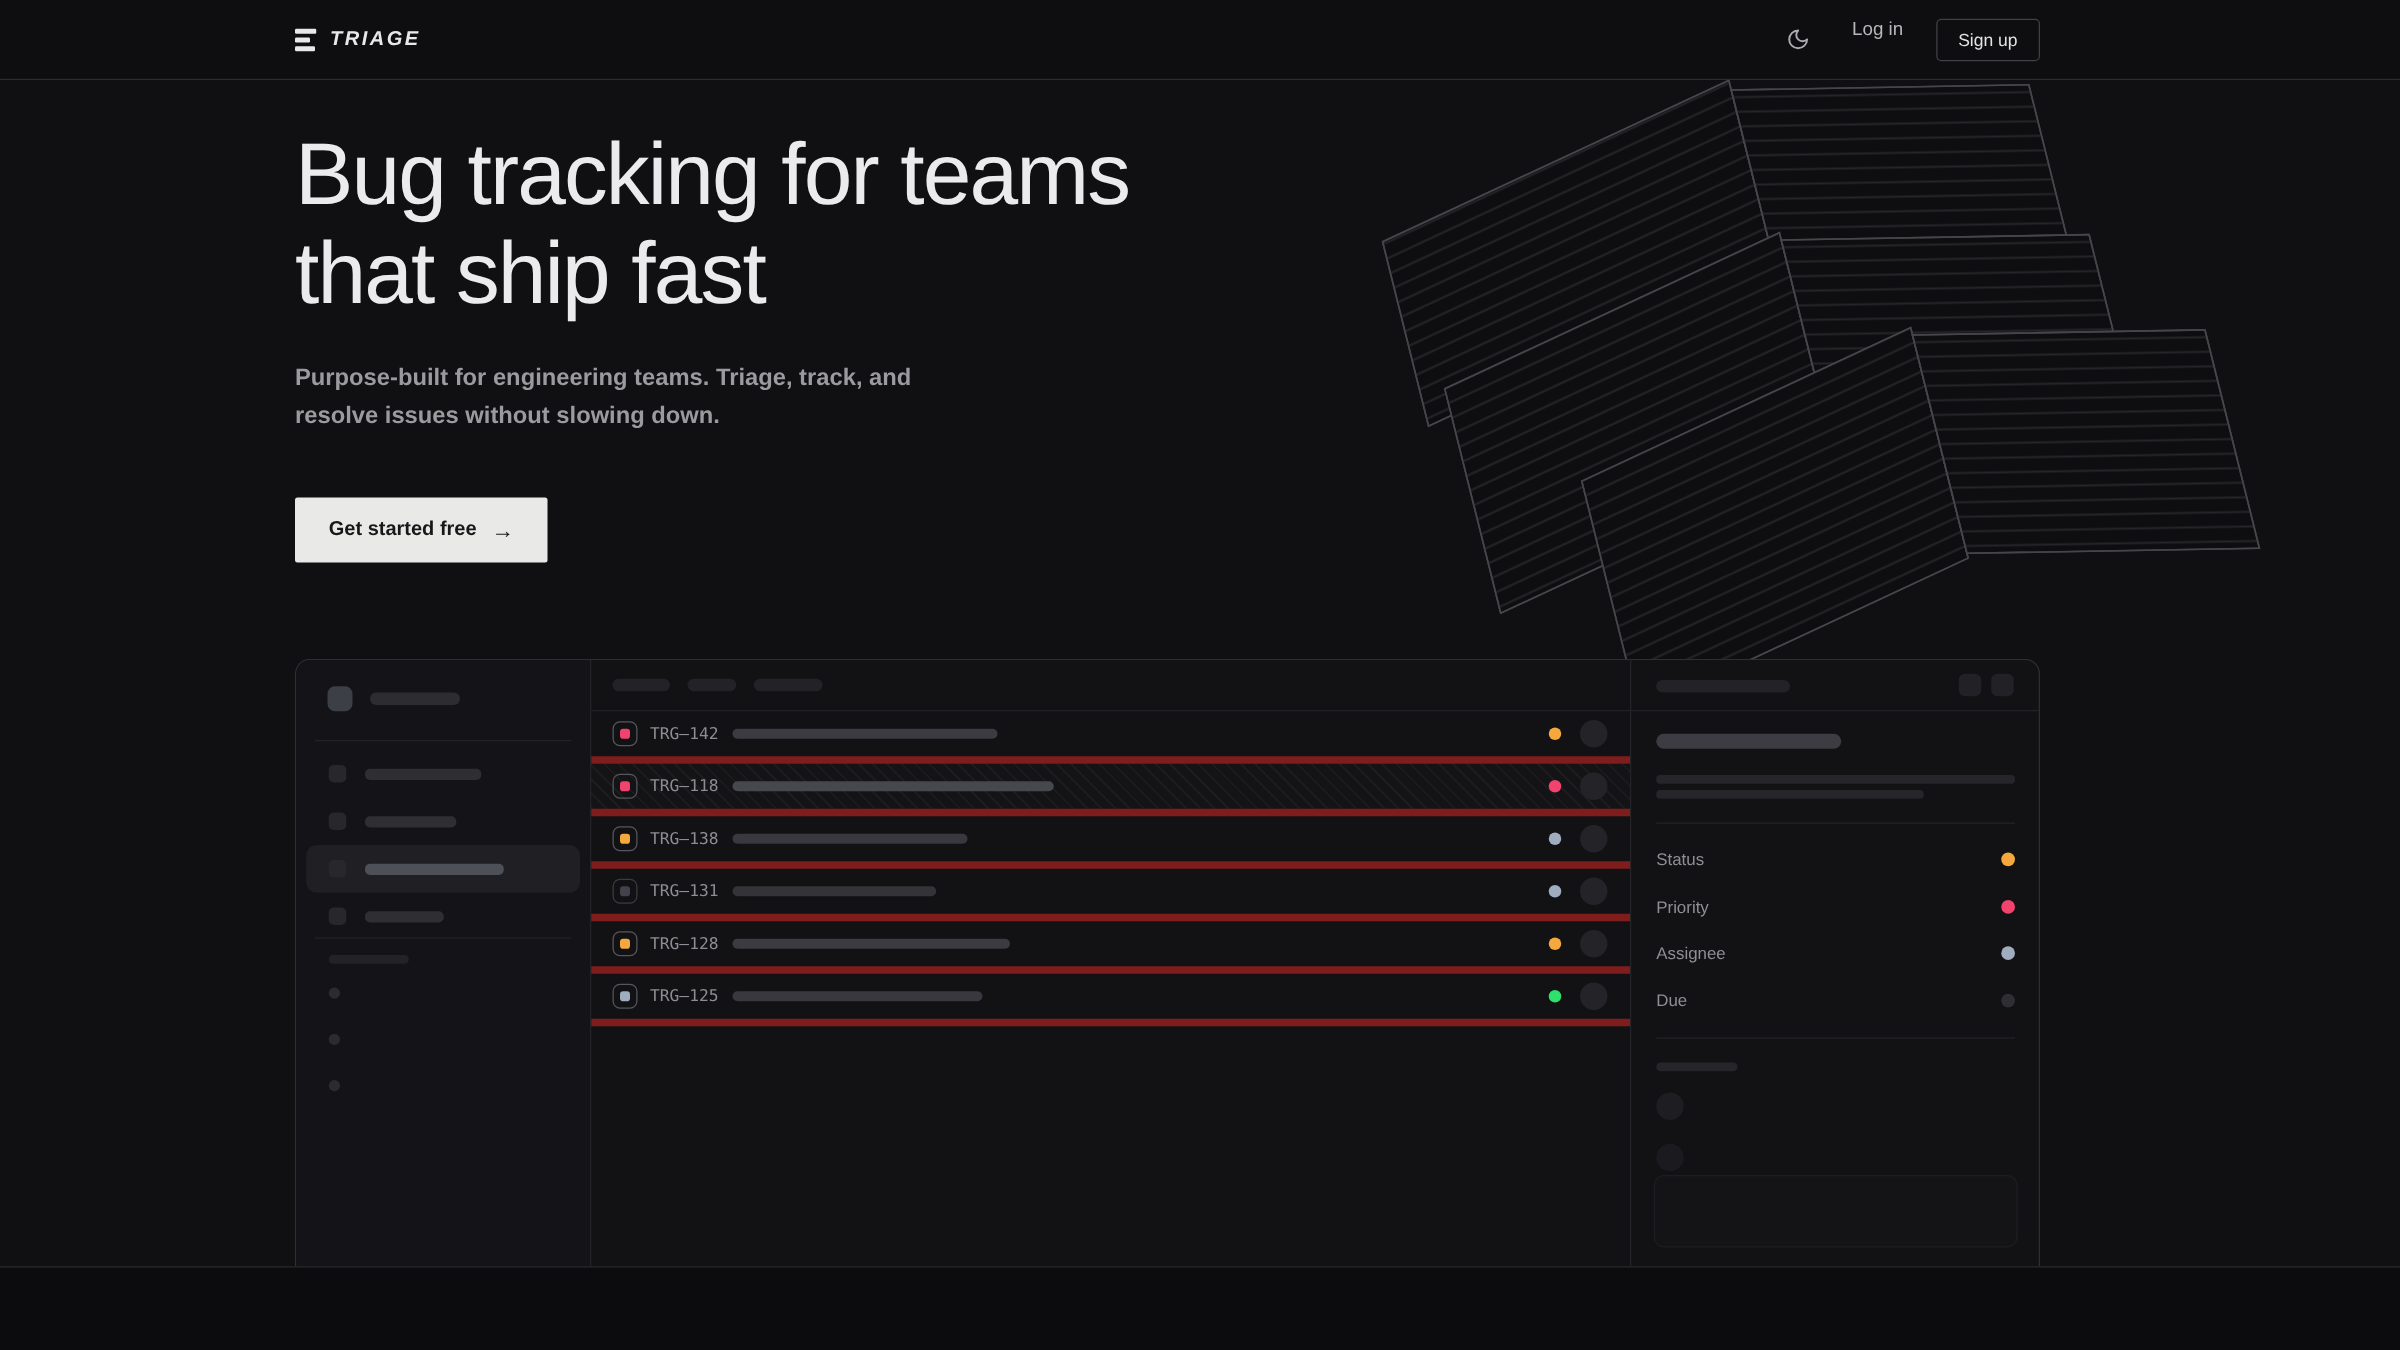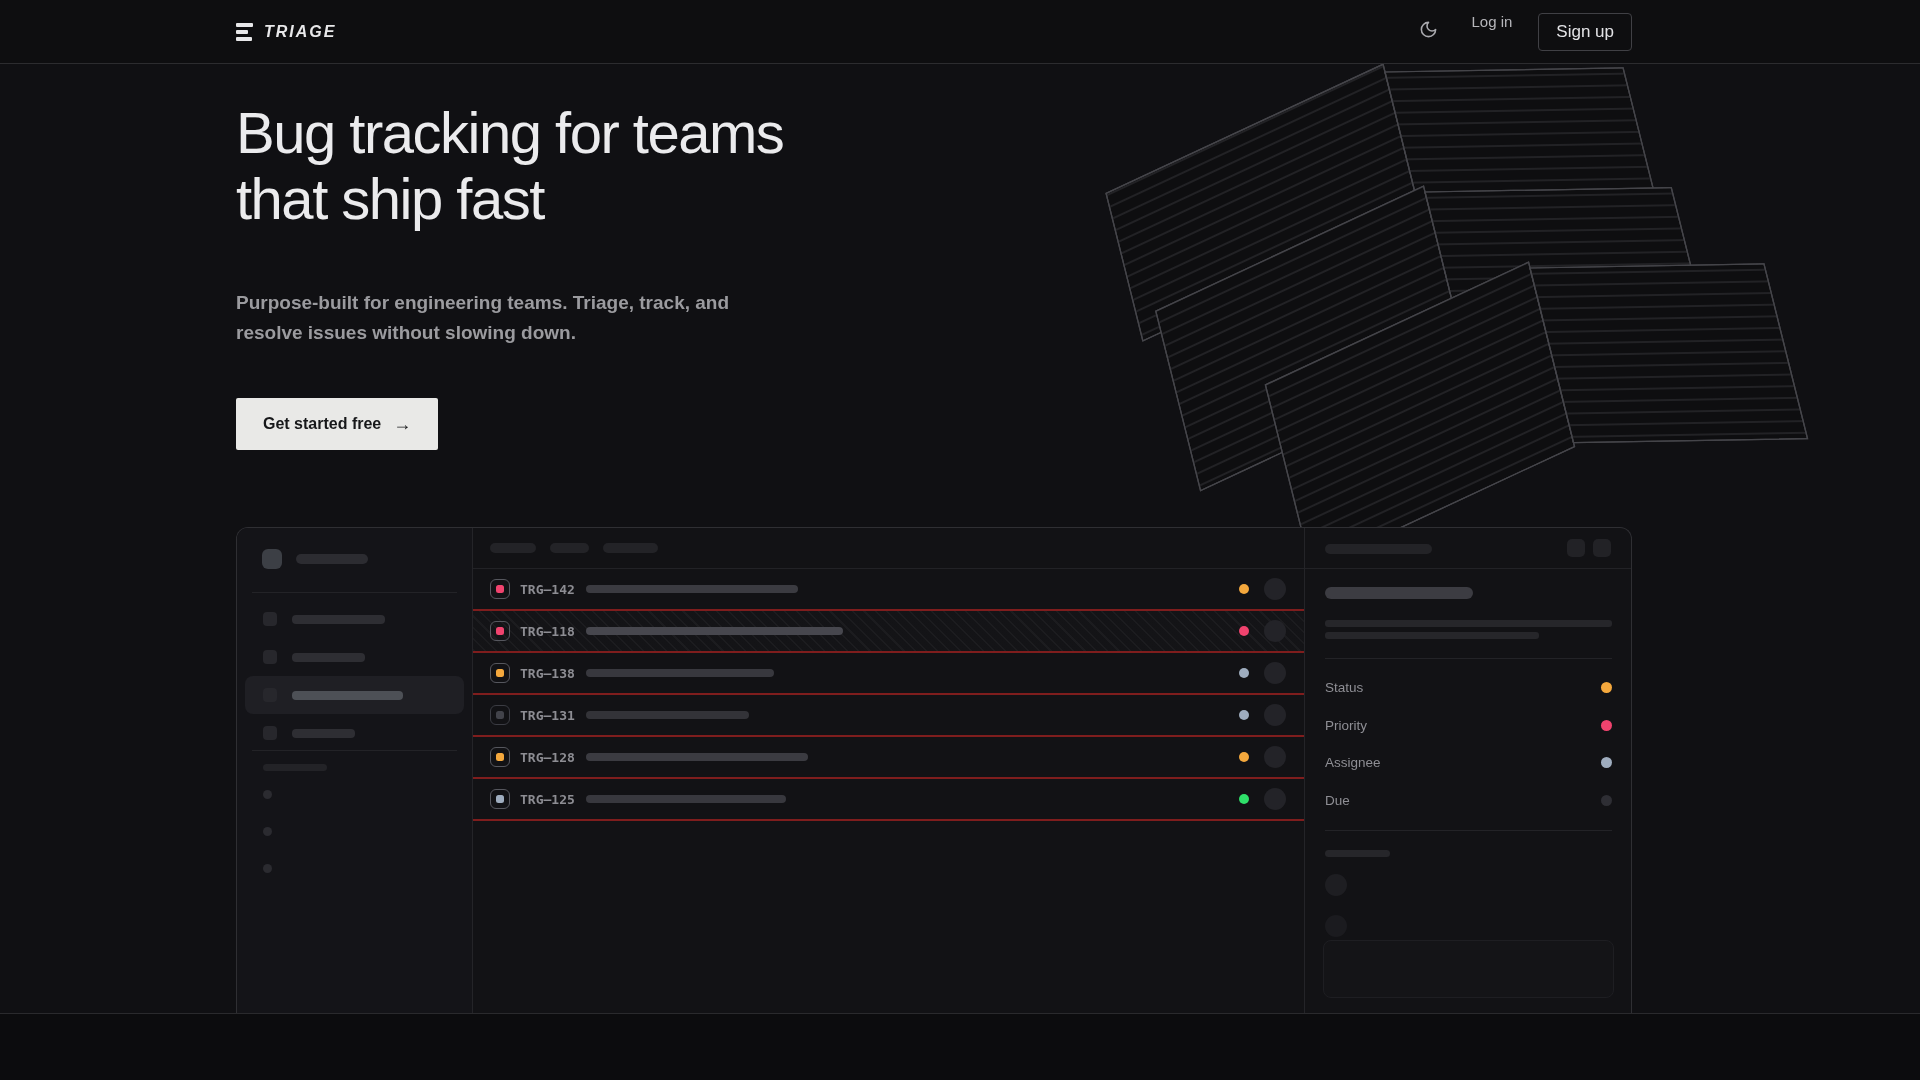--- a/index.html
+++ b/index.html
@@ -14,25 +14,25 @@
   .logo-icon { display:flex; flex-direction:column; gap:3px; }
   .logo-icon i { display:block; height:4px; border-radius:1px; background:#e8e8ea; }
   .logo-icon i:nth-child(1){ width:17px; }
   .logo-icon i:nth-child(2){ width:12px; }
   .logo-icon i:nth-child(3){ width:16px; }
   .brand-name { color:#e8e8ea; font-size:16px; font-weight:bold; letter-spacing:2px; }
   .nav-right { position:absolute; right:288px; display:flex; gap:26px; }
   .theme-toggle { width:34px; height:34px; display:flex; align-items:center; justify-content:center;
                   cursor:pointer; border-radius:6px; }
   .login { color:#b6b6bb; font-size:15px; cursor:pointer; }
-  .signup { color:#e3e3e6; font-size:17px; border:1px solid #404045; border-radius:4px;
+  .signup { color:#e3e3e6; font-size:14px; border:1px solid #404045; border-radius:4px;
             padding:8px 17px; background:transparent; cursor:pointer; font-family:inherit; }
 
   
-  .hero-title { position:absolute; left:236px; top:100px; font-size:58px; line-height:1.13;
+  .hero-title { position:absolute; left:236px; top:100px; font-size:70px; line-height:1.13;
                 letter-spacing:-1.5px; font-weight:500; color:#ebebed; white-space:pre-line; z-index:5; }
   .hero-sub { position:absolute; left:236px; top:288px; font-size:19px; line-height:1.6;
               color:#9b9b9f; white-space:pre-line; z-index:5;font-weight:bold; }
   .cta { position:absolute; left:236px; top:398px; height:52px; padding:0 27px; background:#e9e9e7;
          border:none; border-radius:2px; display:flex; align-items:center; gap:12px; cursor:pointer;
          font-family:inherit; font-size:16px; font-weight:bold; color:#17181a; z-index:5; }
   .cta .arrow { font-size:18px; font-weight:normal; }
 
   
   .wire { position:absolute; left:930px; top:0; z-index:1; }
@@ -55,21 +55,21 @@
   .side-item .s-icon { width:14px; height:14px; border-radius:4px; background:#27272c; flex:none; }
   .side-item .s-pill { height:9px; border-radius:4px; background:#2e2e33; }
   .side-item.active .s-pill { background:#4d5056; }
   .sec-pill { position:absolute; left:26px; top:236px; width:64px; height:7px; background:#232327; border-radius:4px; }
   .side-dot { position:absolute; left:26px; width:9px; height:9px; border-radius:50%; background:#2b2b30; }
 
   
   .m-list { flex:1; position:relative; border-right:1px solid #242428; }
   .list-head { height:41px; border-bottom:1px solid #222226; display:flex; align-items:center; gap:14px; padding:0 17px; }
   .list-head .skel { height:10px; }
-  .issue-row { position:relative; height:42px; border-bottom:2px solid #7f1d1d; display:flex; align-items:center;font-weight:bold; }
+  .issue-row { position:relative; height:42px; border-bottom:6px solid #7f1d1d; display:flex; align-items:center; }
   .issue-row.hatched { background:repeating-linear-gradient(45deg, rgba(255,255,255,0.045) 0 1.5px, rgba(255,255,255,0.008) 1.5px 8px); }
   .st-icon { position:absolute; left:17px; width:20px; height:20px; border-radius:6px; border:1.5px solid #56575e;
              display:flex; align-items:center; justify-content:center; }
   .st-icon i { display:block; width:8px; height:8px; border-radius:2.5px; }
   .issue-id { position:absolute; left:47px; font-family:"DejaVu Sans Mono", monospace; font-size:13px; color:#8d8d93; }
   .issue-bar { position:absolute; left:113px; height:8px; border-radius:4px; }
   .pr-dot { position:absolute; right:55px; width:10px; height:10px; border-radius:50%; }
   .avatar { position:absolute; right:18px; width:22px; height:22px; border-radius:50%; background:#232328; }
 
   

